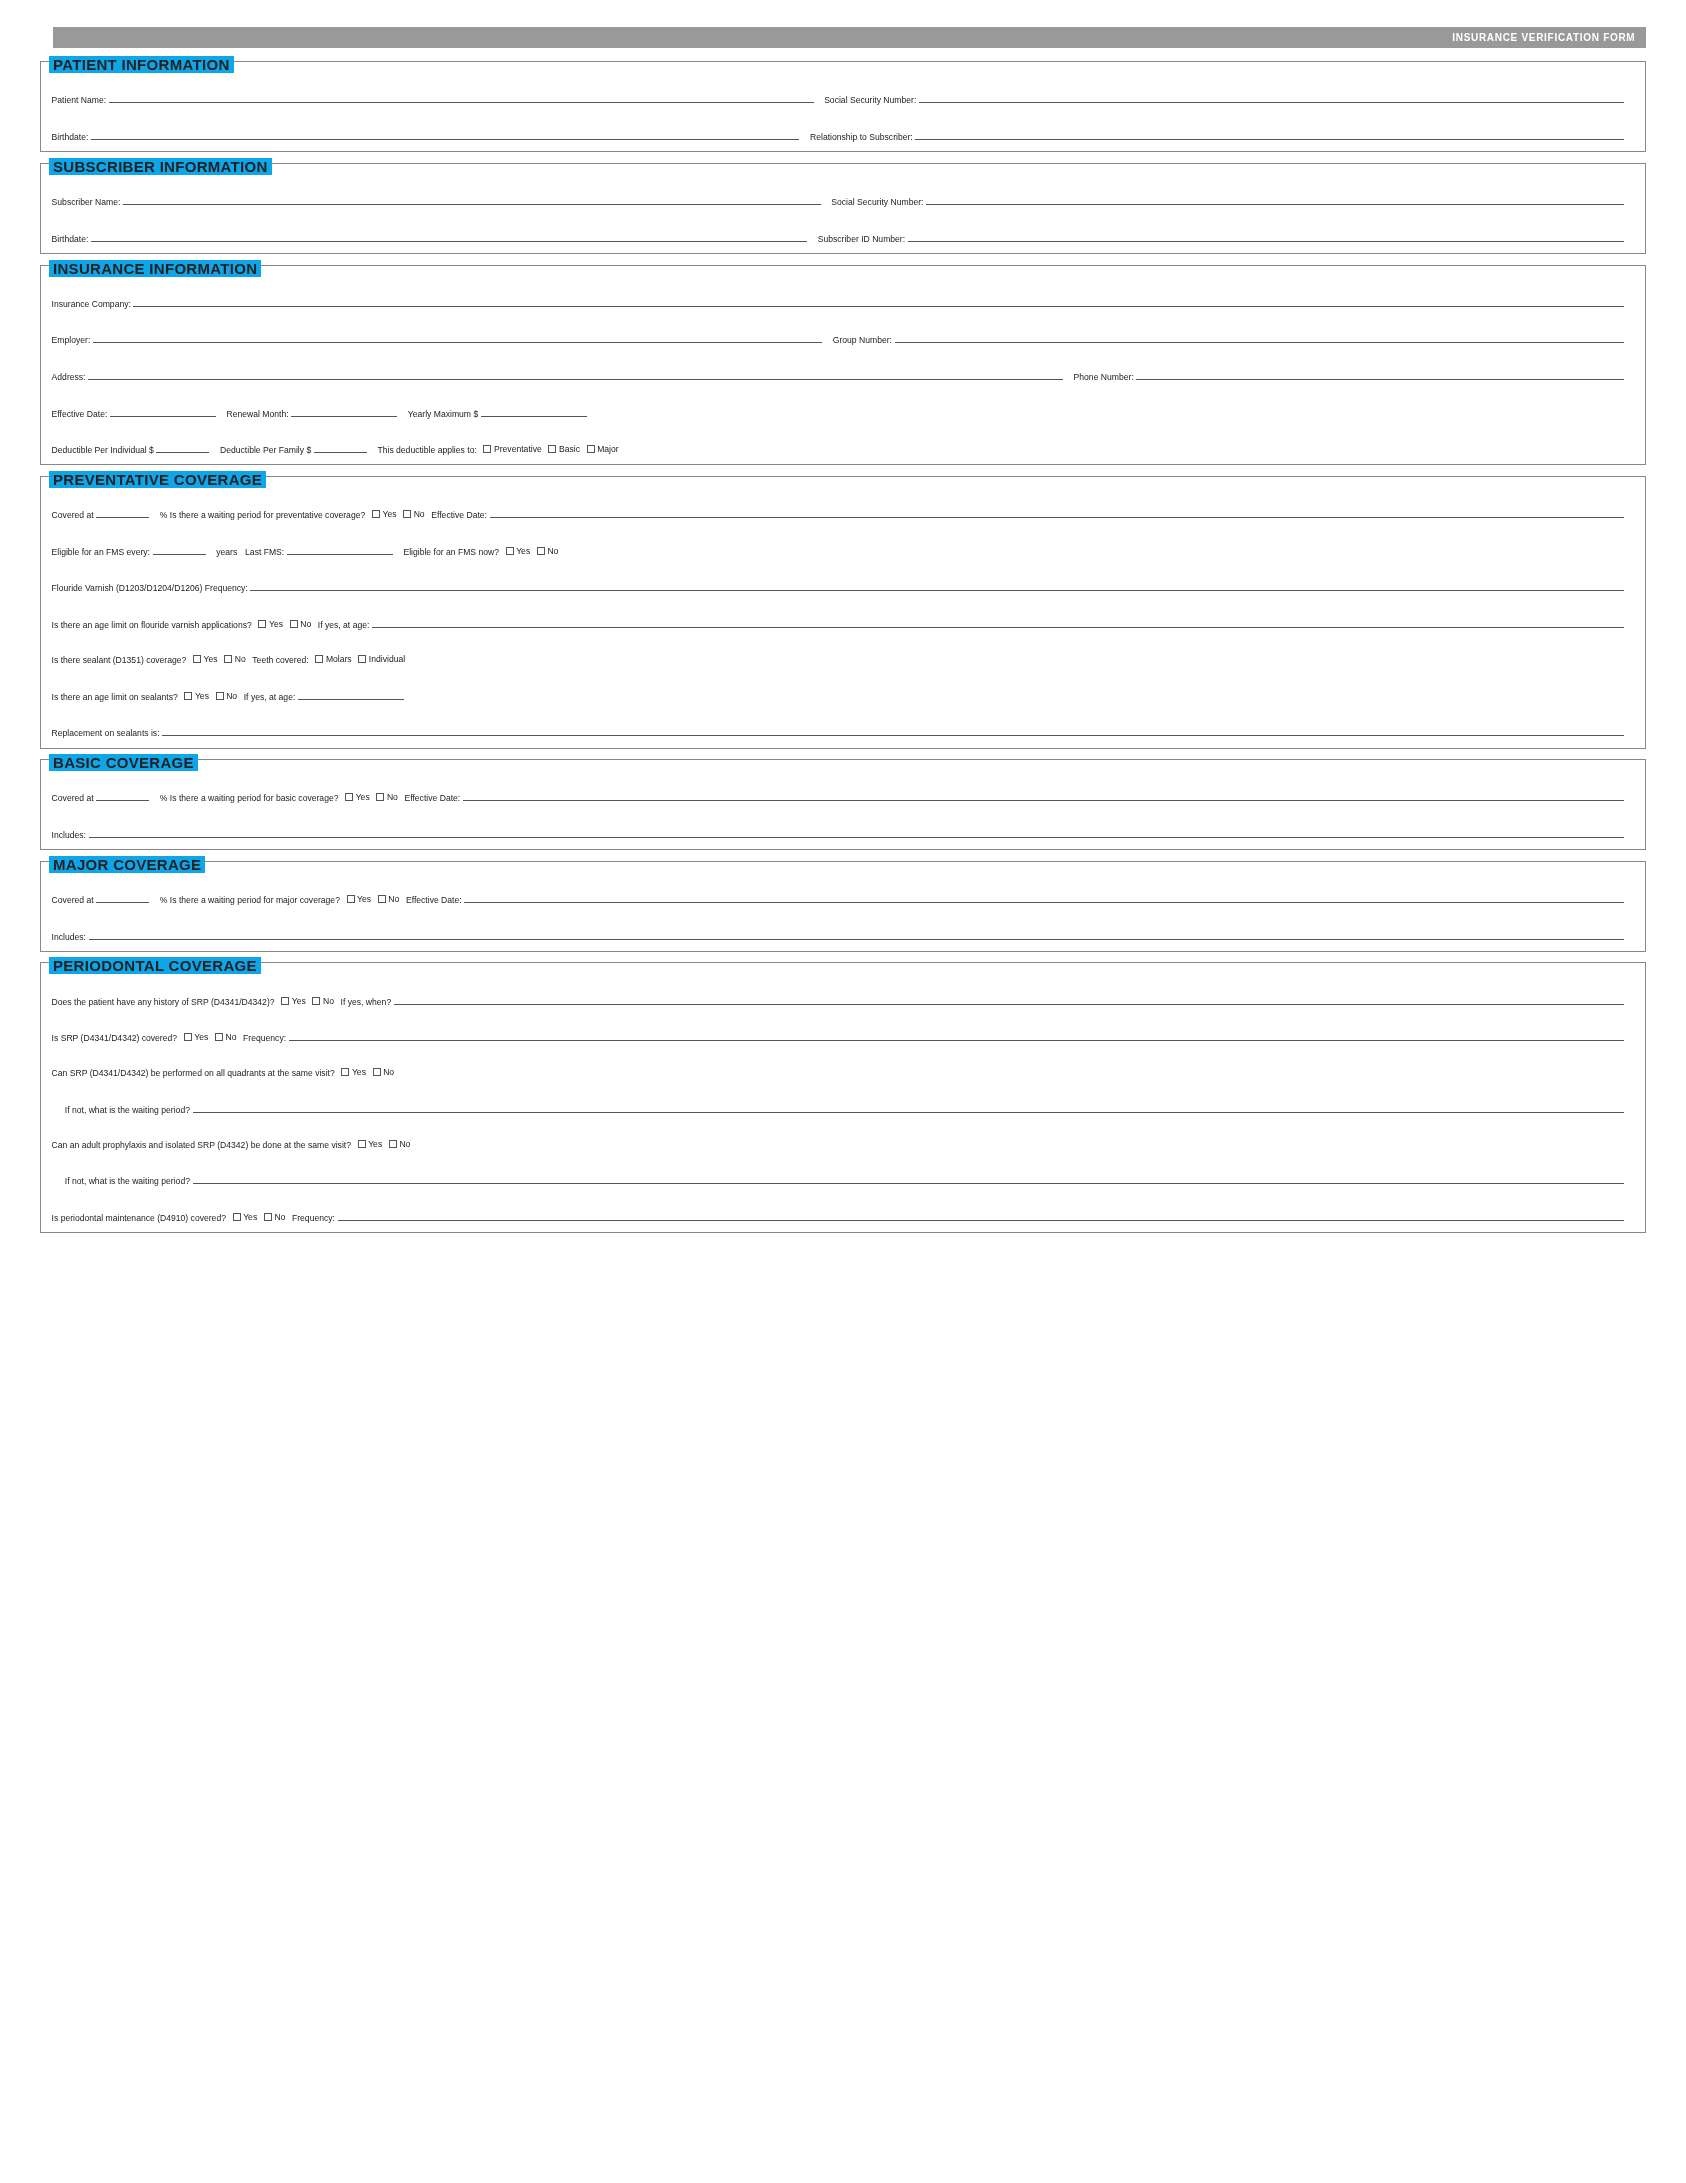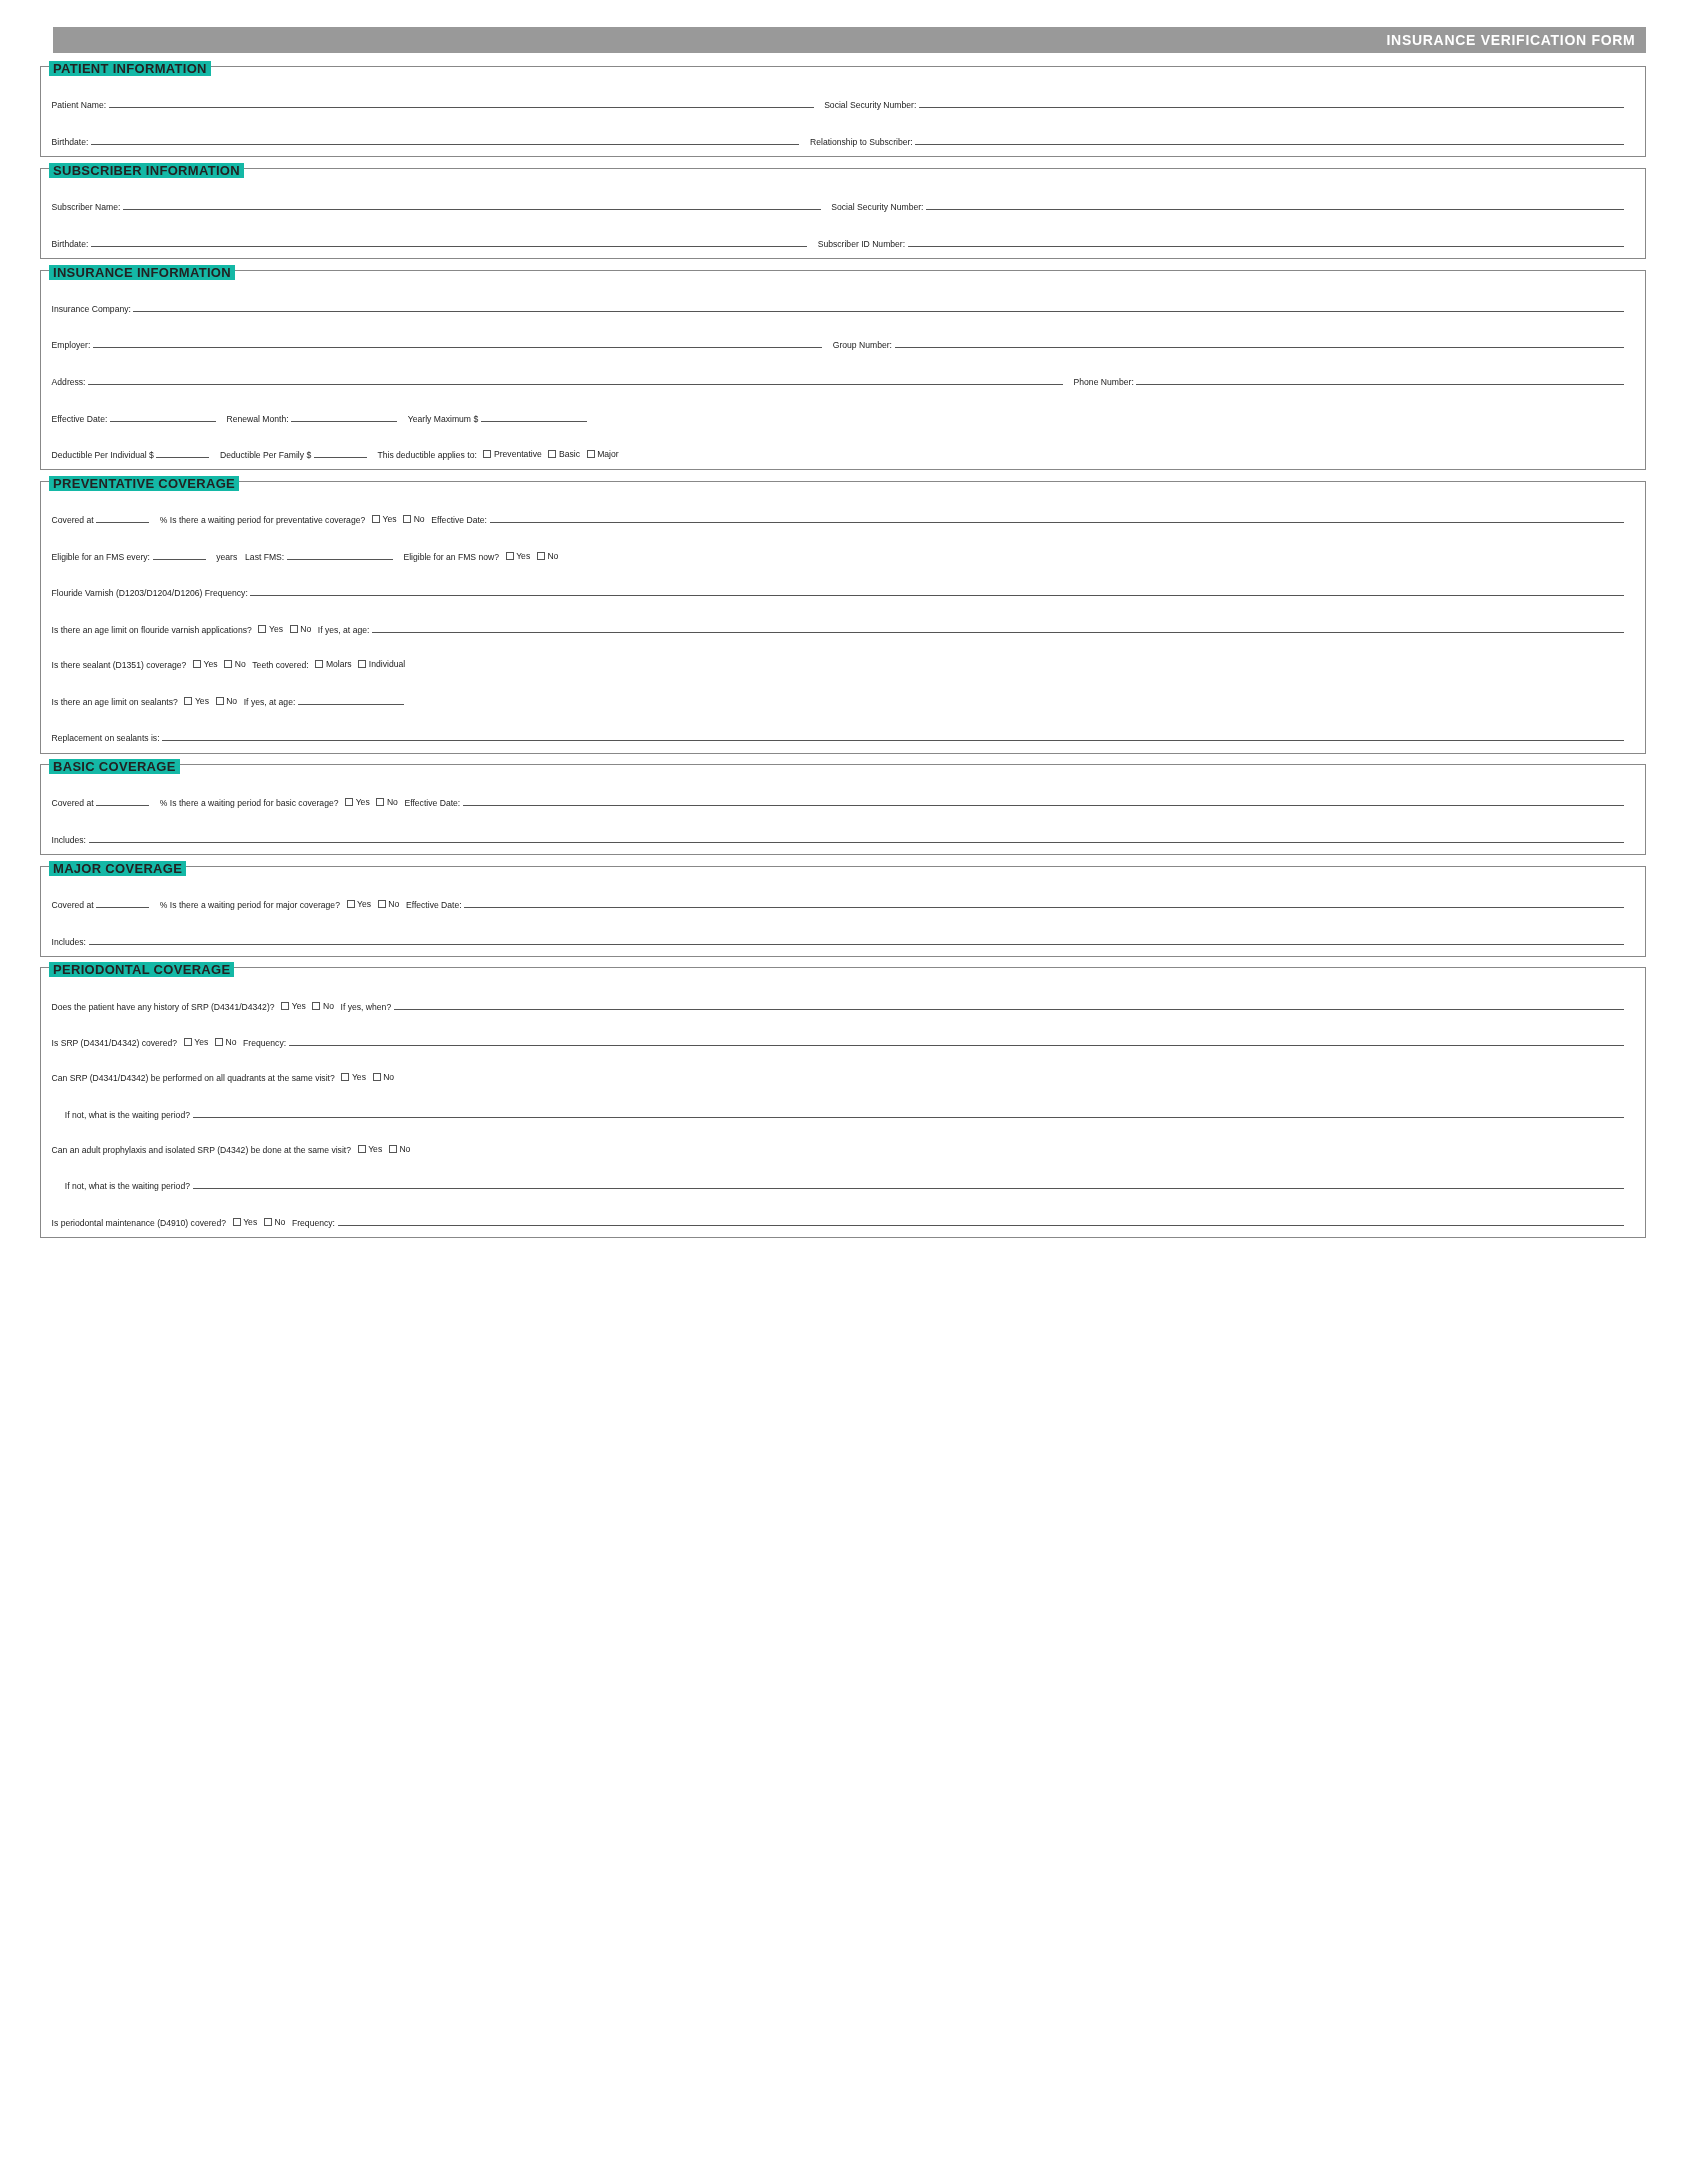--- a/index.html
+++ b/index.html
@@ -7,38 +7,38 @@
       background: #ffffff;
       font-family: Arial, sans-serif;
       font-size: 8.6px;
       color: #222;
       padding: 26.5px 40px;
     }
     .header-bar {
       background: #999;
       color: #fff;
       font-weight: bold;
-      font-size: 14px;
+      font-size: 10px;
       letter-spacing: 0.7px;
       text-align: right;
       padding: 5.3px 10.6px;
       margin-bottom: 13.2px;
       text-transform: uppercase;
       margin-left: 13px;
     }
     .section {
       border: 0.7px solid #888;
       margin-bottom: 10.6px;
       padding: 6.6px 10.6px 9.3px 10.6px;
       position: relative;
     }
     .section-title {
       font-weight: bold;
-      font-size: 13px;
-      background: #14b8a6;
+      font-size: 15px;
+      background: #0ea5e9;
       position: absolute;
       top: -6px;
       left: 8px;
       padding: 0 4px;
       letter-spacing: 0.3px;
     }
     .form-row {
       display: flex;
       align-items: baseline;
       margin-top: 24px;

